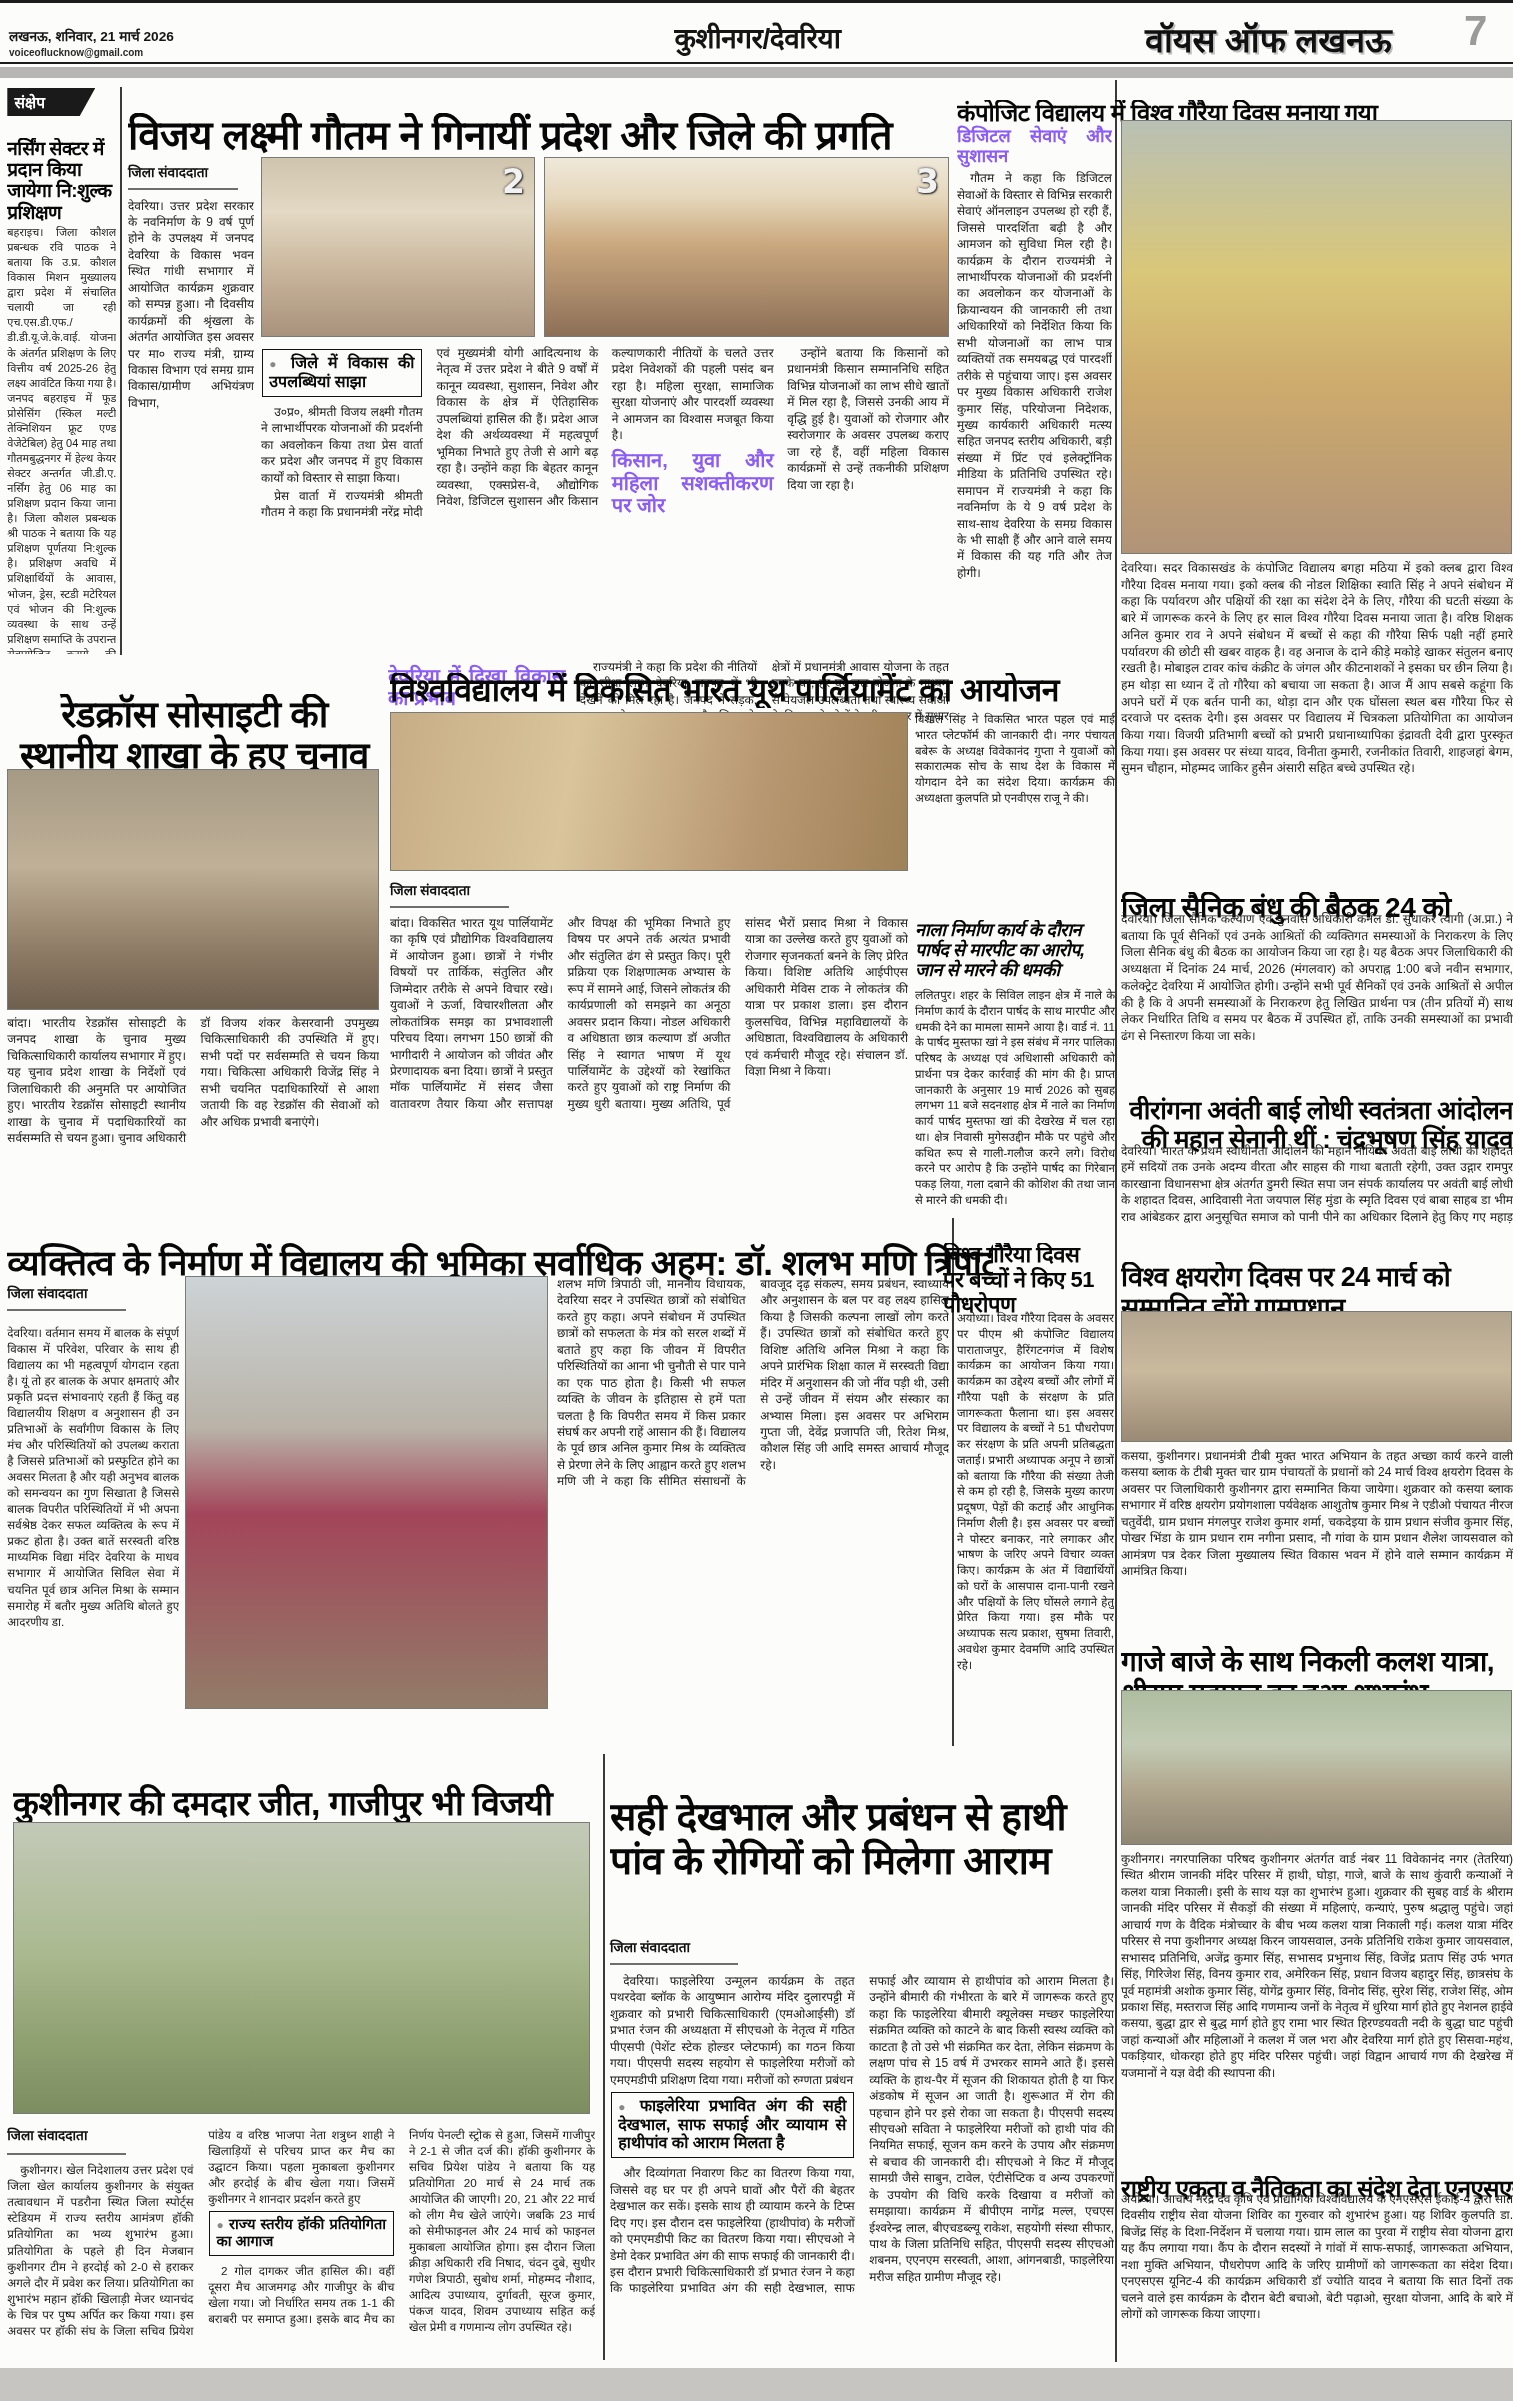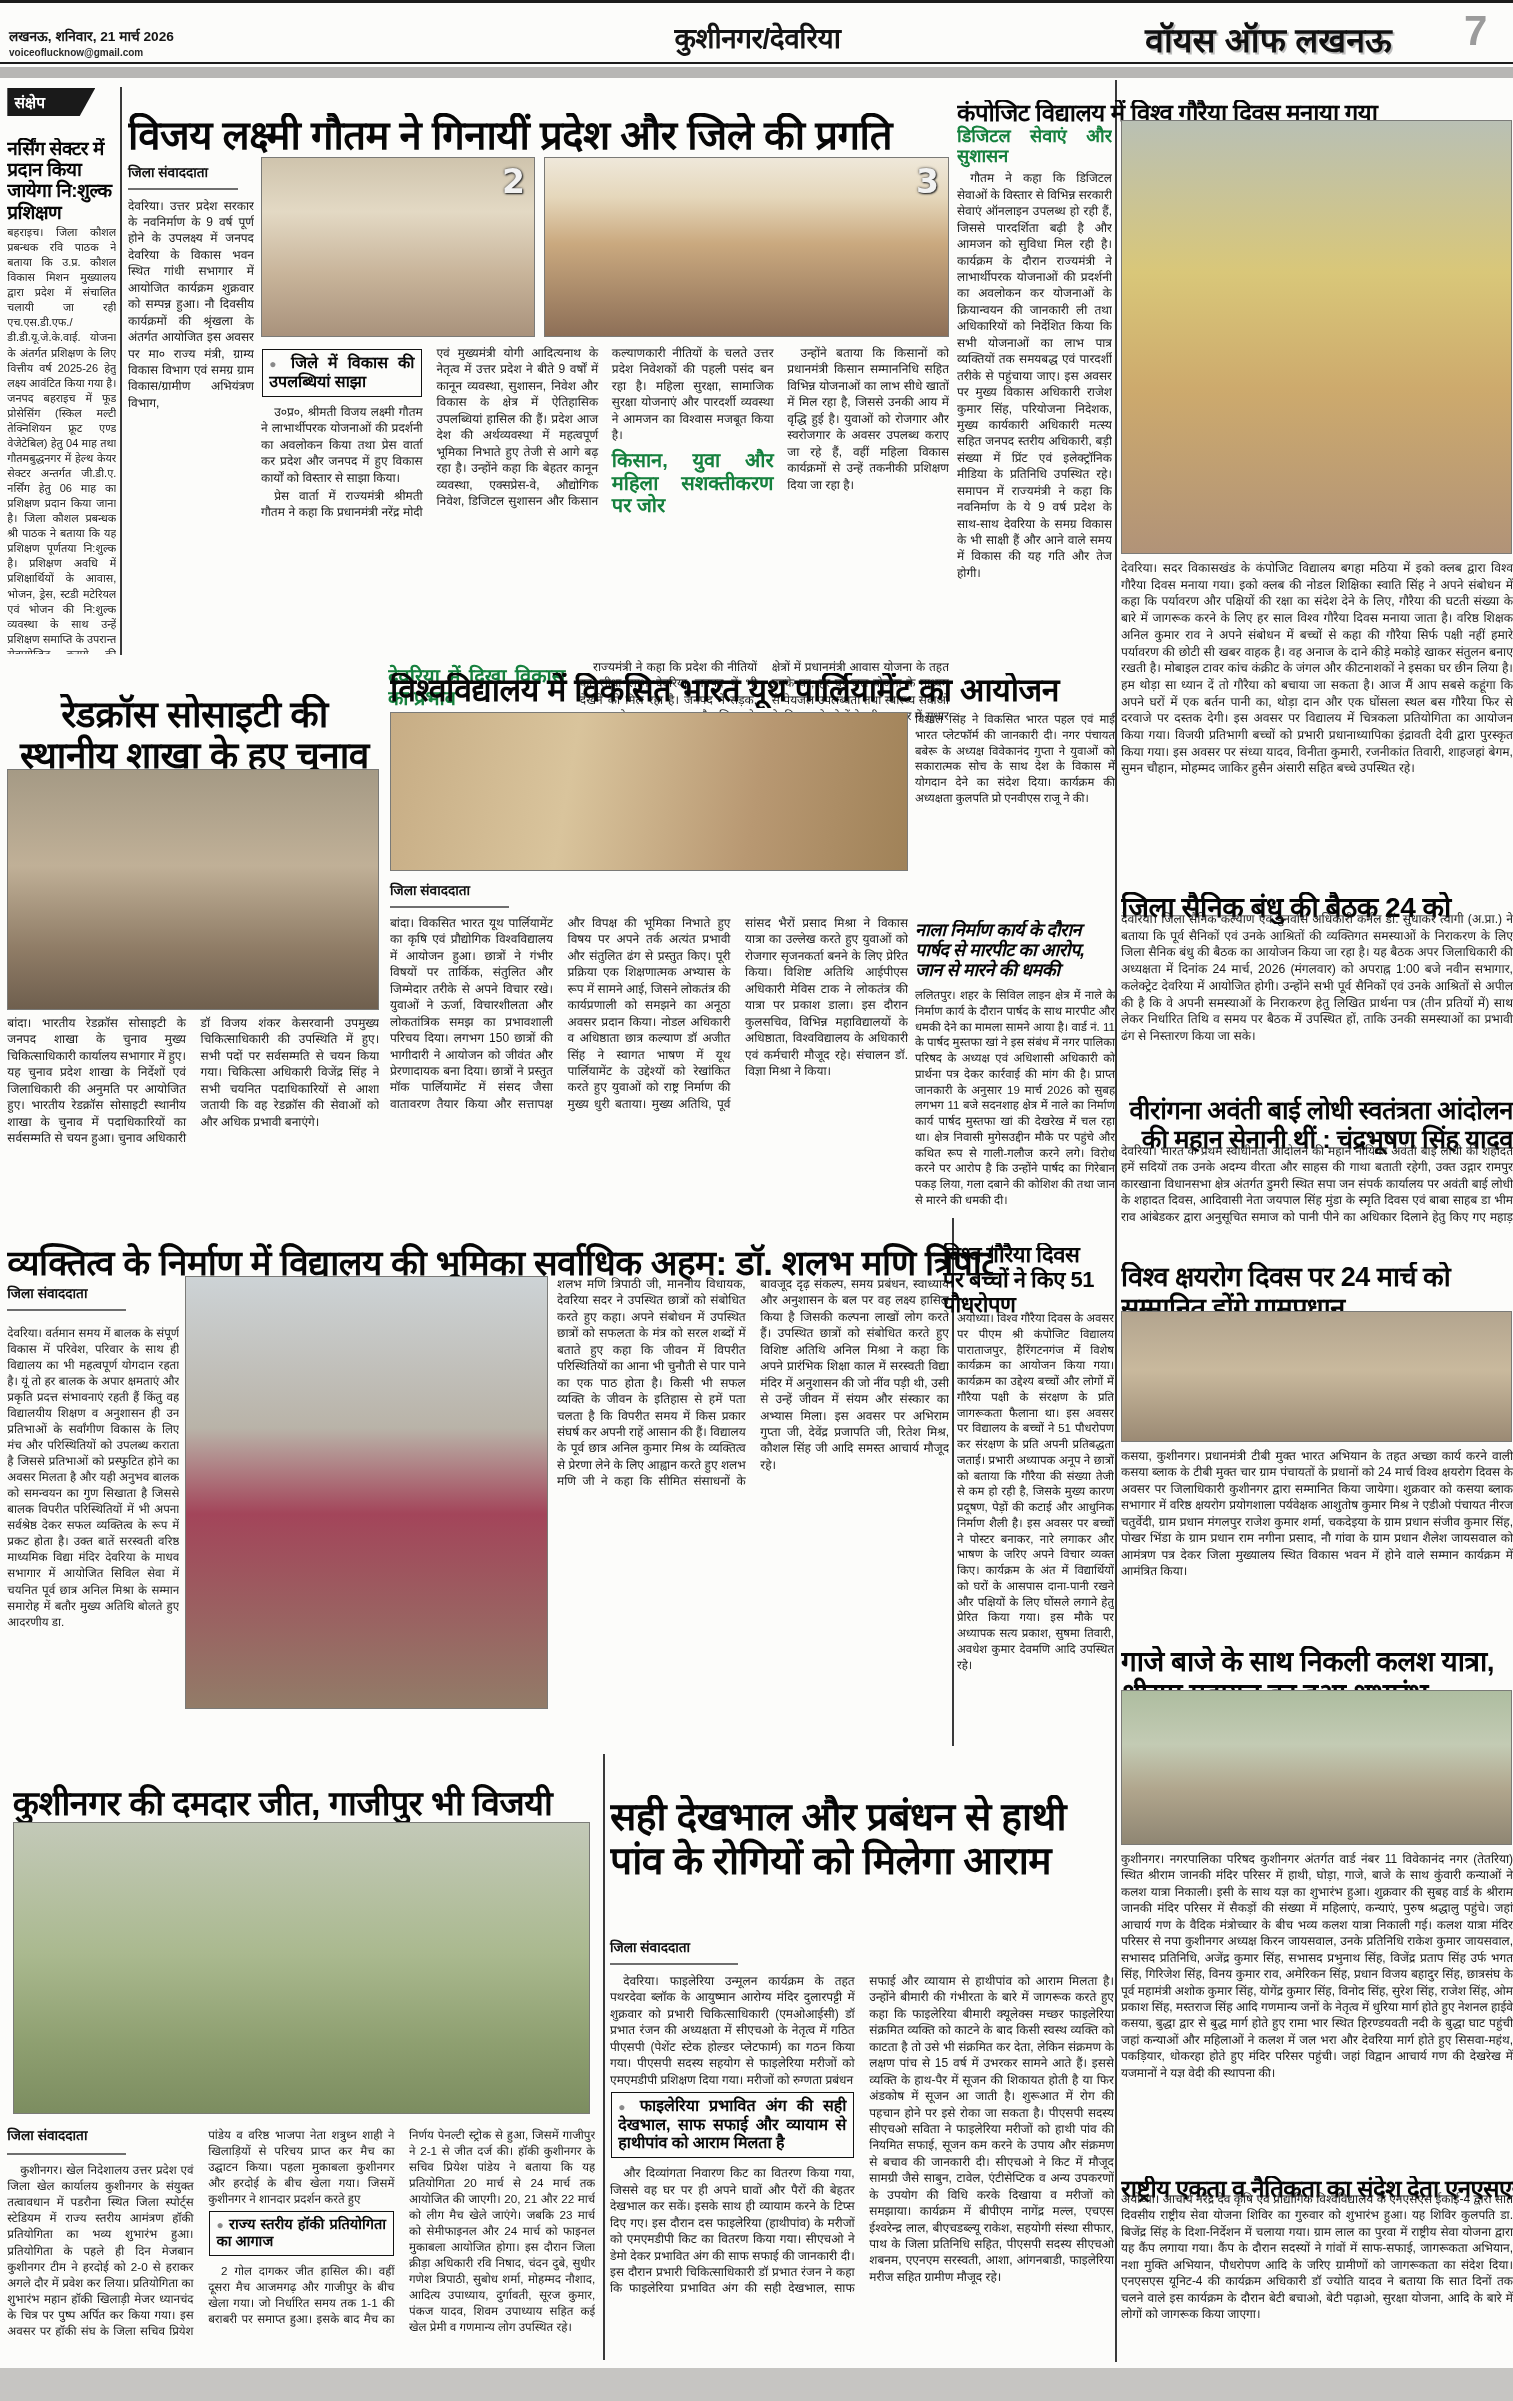--- a/index.html
+++ b/index.html
@@ -10,21 +10,21 @@
   .band{background:#b7b6b4;}
   .vline{background:#3a3a3a;width:1.8px;}
   .hl{font-weight:bold;color:#070707;line-height:1.12;letter-spacing:-0.5px;overflow:hidden;}
   .hl-center{text-align:center;}
   .byline{font-weight:bold;font-size:13.7px;color:#111;border-bottom:2.7px solid #6e6e6e;padding-bottom:7.3px;margin-bottom:7.3px;}
   .body-txt{font-size:12px;line-height:1.37;text-align:justify;color:#1b1b1b;overflow:hidden;}
   .body-txt p{margin:0 0 1.8px 0;text-indent:1.1em;}
   .cols-2{column-count:2;column-gap:14.6px;}
   .cols-3{column-count:3;column-gap:14.6px;}
   .cols-4{column-count:4;column-gap:13.7px;}
-  .subhead{font-weight:bold;font-size:20px;line-height:1.12;color:#15803d;margin:5.5px 0 4.6px 0;text-indent:0;break-inside:avoid;}
+  .subhead{font-weight:bold;font-size:20px;line-height:1.12;color:#8b5cf6;margin:5.5px 0 4.6px 0;text-indent:0;break-inside:avoid;}
   .subhead-box{border:1.8px solid #111;padding:4.6px 6.4px;font-weight:bold;font-size:16px;line-height:1.15;
                color:#0a0a0a;margin:3.7px 0.9px 7.3px 0.9px;break-inside:avoid;text-indent:0;}
   .subhead-box::before{content:"\25CF  ";color:#8a8a8a;font-size:12px;}
   .photo{border:0.9px solid #7a7a77;box-sizing:border-box;}
   .photo-num{position:absolute;top:3.7px;right:9px;font-size:33px;font-weight:bold;color:#f2f2f2;
              text-shadow:0 0 2.7px #333,0.9px 0.9px 1.8px #222;font-family:"DejaVu Sans",sans-serif;}
   .brief-tag{background:#1a1a1a;color:#fff;font-weight:bold;font-size:15.5px;padding:2.7px 9px 3.7px 7.3px;
              clip-path:polygon(0 0,100% 0,82% 100%,0 100%);width:88px;box-sizing:border-box;}
   .masthead{font-size:34px;font-weight:bold;color:#101010;letter-spacing:0;
             text-shadow:1.8px 1.8px 0 #bdbdbd;}

